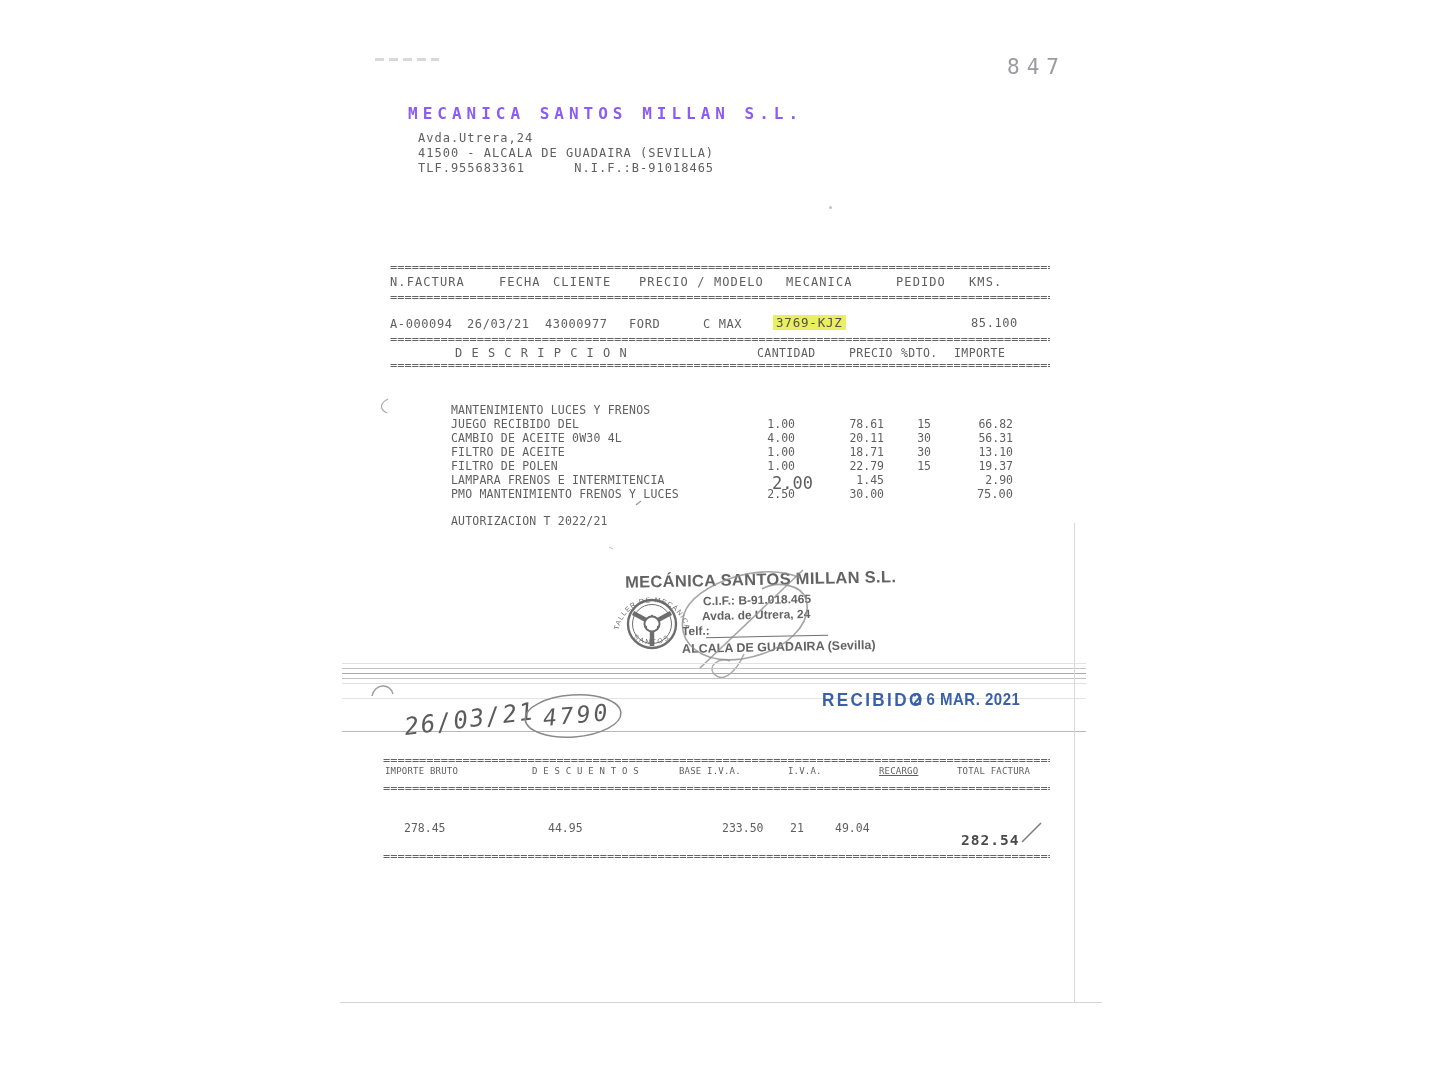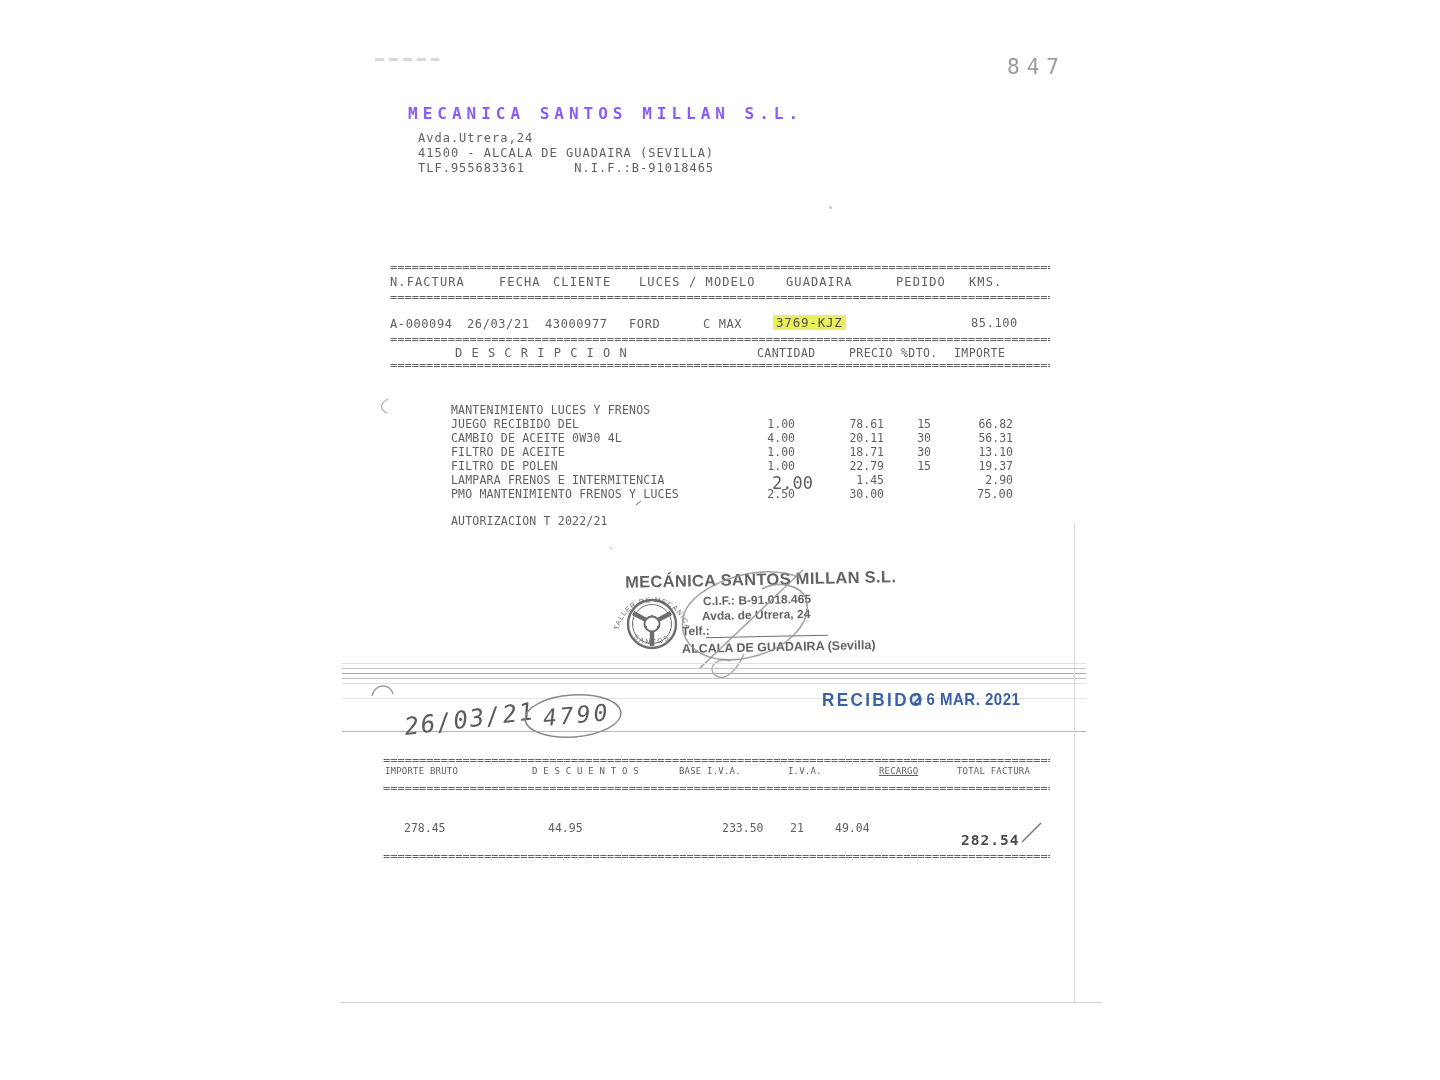--- a/index.html
+++ b/index.html
@@ -32,22 +32,22 @@
   <div class="abs dm" style="left:418px;top:131px;font-size:12px;letter-spacing:1px;">Avda.Utrera,24</div>
   <div class="abs dm" style="left:418px;top:146px;font-size:12px;letter-spacing:1px;">41500 - ALCALA DE GUADAIRA (SEVILLA)</div>
   <div class="abs dm" style="left:418px;top:161px;font-size:12px;letter-spacing:1px;">TLF.955683361      N.I.F.:B-91018465</div>
 
   <div style="position:absolute;left:829px;top:206px;width:3px;height:3px;background:#c3c3c3;border-radius:50%;"></div>
 
   <div class="sep" style="left:390px;top:263px;width:660px;">========================================================================================================================</div>
   <div class="abs dm" style="left:390px;top:275px;font-size:12px;letter-spacing:1.1px;">N.FACTURA</div>
   <div class="abs dm" style="left:499px;top:275px;font-size:12px;letter-spacing:1.1px;">FECHA</div>
   <div class="abs dm" style="left:553px;top:275px;font-size:12px;letter-spacing:1.1px;">CLIENTE</div>
-  <div class="abs dm" style="left:639px;top:275px;font-size:12px;letter-spacing:1.1px;">LUCES / MODELO</div>
-  <div class="abs dm" style="left:786px;top:275px;font-size:12px;letter-spacing:1.1px;">GUADAIRA</div>
+  <div class="abs dm" style="left:639px;top:275px;font-size:12px;letter-spacing:1.1px;">PRECIO / MODELO</div>
+  <div class="abs dm" style="left:786px;top:275px;font-size:12px;letter-spacing:1.1px;">MECANICA</div>
   <div class="abs dm" style="left:896px;top:275px;font-size:12px;letter-spacing:1.1px;">PEDIDO</div>
   <div class="abs dm" style="left:969px;top:275px;font-size:12px;letter-spacing:1.1px;">KMS.</div>
   <div class="sep" style="left:390px;top:293px;width:660px;">========================================================================================================================</div>
 
   <div class="abs dm" style="left:390px;top:317px;font-size:12px;letter-spacing:.6px;">A-000094</div>
   <div class="abs dm" style="left:467px;top:317px;font-size:12px;letter-spacing:.6px;">26/03/21</div>
   <div class="abs dm" style="left:545px;top:317px;font-size:12px;letter-spacing:.6px;">43000977</div>
   <div class="abs dm" style="left:629px;top:317px;font-size:12px;letter-spacing:.6px;">FORD</div>
   <div class="abs dm" style="left:703px;top:317px;font-size:12px;letter-spacing:.6px;">C MAX</div>
   <div class="abs dm hl" style="left:773px;top:315px;font-size:12.5px;letter-spacing:.8px;background:#e9ef5f;color:#4f4f4f;">3769-KJZ</div>

